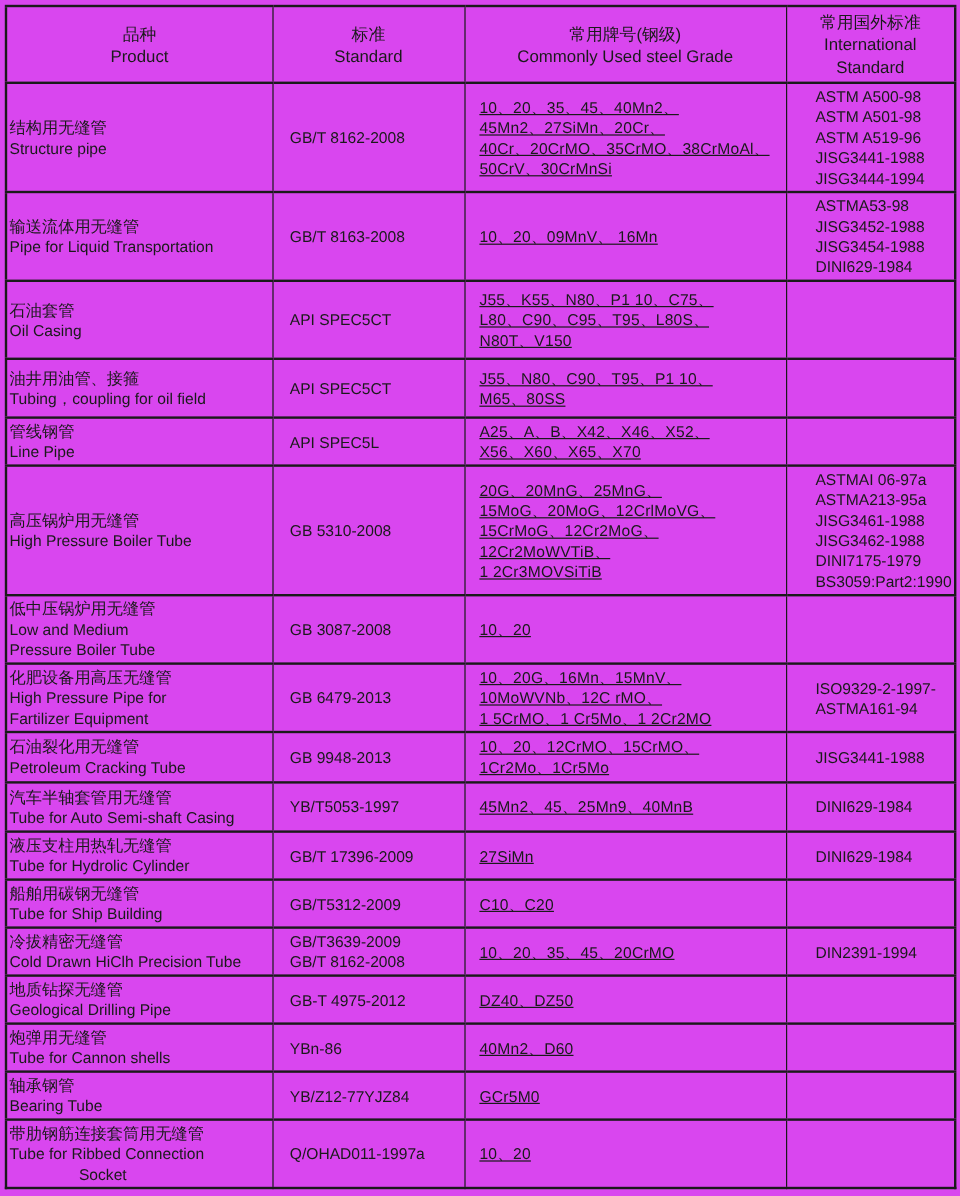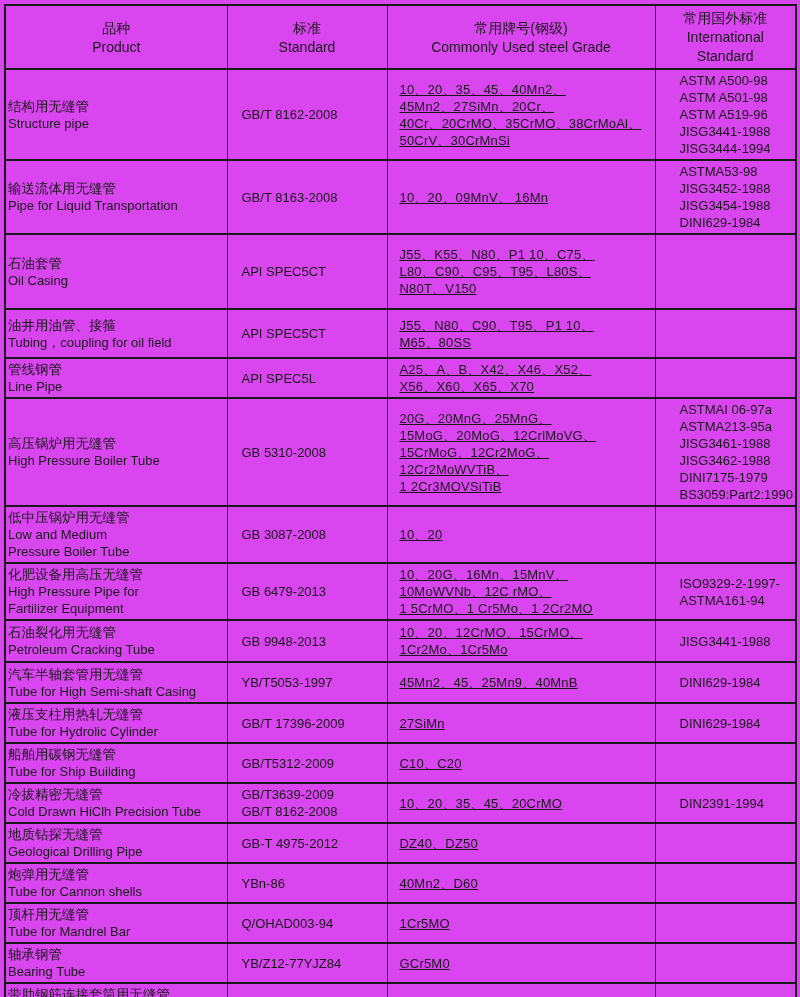--- a/index.html
+++ b/index.html
@@ -29,21 +29,21 @@
   th .zh{font-size:14px;line-height:20px;white-space:pre-wrap;}
   th .en{font-size:14px;line-height:19px;white-space:pre-wrap;}
   td .zh{font-size:13.5px;line-height:17px;white-space:pre-wrap;}
   td .en{font-size:13px;line-height:17px;white-space:pre-wrap;}
   td.product{}
   td.standard{padding-left:14px;font-size:13px;line-height:17px;white-space:pre-wrap;}
   td.grades{padding-left:12px;font-size:13px;line-height:17px;white-space:pre-wrap;letter-spacing:0.2px;text-decoration:underline;}
   td.intl{padding-left:24px;font-size:13px;line-height:17px;white-space:pre-wrap;}
   tbody tr:nth-child(1){height:87px}
   tbody tr:nth-child(2){height:68px}
-  tbody tr:nth-child(3){height:75px}
+  tbody tr:nth-child(3){height:65px}
   tbody tr:nth-child(4){height:49px}
   tbody tr:nth-child(5){height:35px}
   tbody tr:nth-child(6){height:104px}
   tbody tr:nth-child(7){height:50px}
   tbody tr:nth-child(8){height:55px}
   tbody tr:nth-child(9){height:42px}
   tbody tr:nth-child(10){height:41px}
   tbody tr:nth-child(11){height:38px}
   tbody tr:nth-child(12){height:40px}
   tbody tr:nth-child(13){height:39px}
@@ -191,21 +191,21 @@
             <div class="en">Petroleum Cracking Tube</div>
           </td>
           <td class="standard">GB 9948-2013</td>
           <td class="grades">10、20、12CrMO、15CrMO、
 1Cr2Mo、1Cr5Mo</td>
           <td class="intl">JISG3441-1988</td>
         </tr>
         <tr>
           <td class="product">
             <div class="zh">汽车半轴套管用无缝管</div>
-            <div class="en">Tube for High Semi-shaft Casing</div>
+            <div class="en">Tube for Auto Semi-shaft Casing</div>
           </td>
           <td class="standard">YB/T5053-1997</td>
           <td class="grades">45Mn2、45、25Mn9、40MnB</td>
           <td class="intl">DINI629-1984</td>
         </tr>
         <tr>
           <td class="product">
             <div class="zh">液压支柱用热轧无缝管</div>
             <div class="en">Tube for Hydrolic Cylinder</div>
           </td>
@@ -241,29 +241,20 @@
           <td class="grades">DZ40、DZ50</td>
           <td class="intl"></td>
         </tr>
         <tr>
           <td class="product">
             <div class="zh">炮弹用无缝管</div>
             <div class="en">Tube for Cannon shells</div>
           </td>
           <td class="standard">YBn-86</td>
           <td class="grades">40Mn2、D60</td>
-          <td class="intl"></td>
-        </tr>
-        <tr>
-          <td class="product">
-            <div class="zh">顶杆用无缝管</div>
-            <div class="en">Tube for Mandrel Bar</div>
-          </td>
-          <td class="standard">Q/OHAD003-94</td>
-          <td class="grades">1Cr5MO</td>
           <td class="intl"></td>
         </tr>
         <tr>
           <td class="product">
             <div class="zh">轴承钢管</div>
             <div class="en">Bearing Tube</div>
           </td>
           <td class="standard">YB/Z12-77YJZ84</td>
           <td class="grades">GCr5M0</td>
           <td class="intl"></td>

